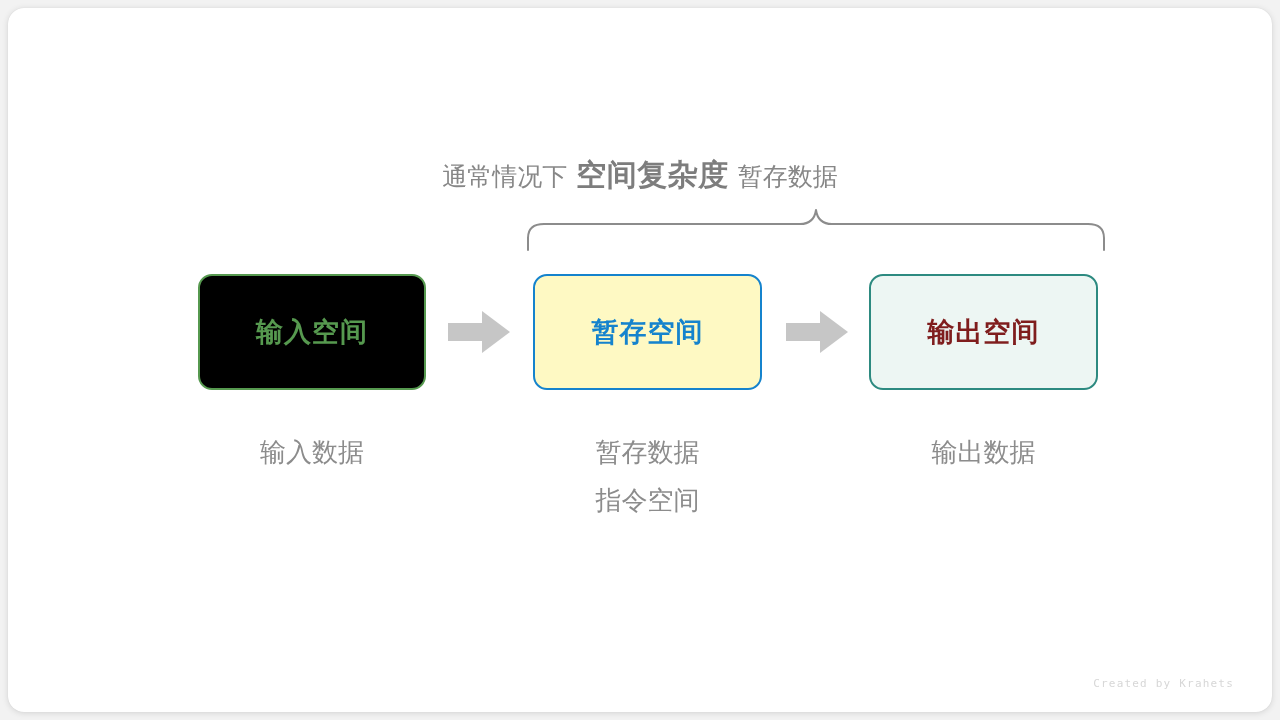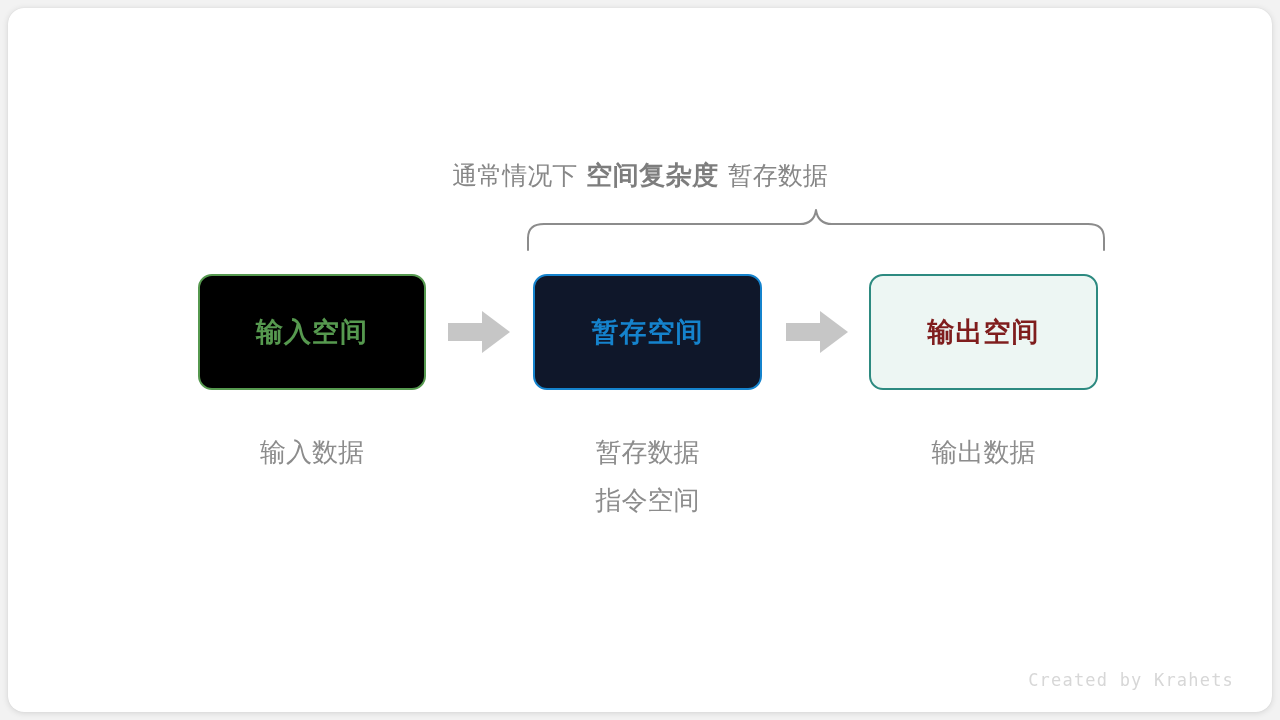--- a/index.html
+++ b/index.html
@@ -33,21 +33,21 @@
     text-align: center;
     white-space: nowrap;
     color: #878787;
     font-size: 25px;
     line-height: 34px;
   }
   #caption .cap-seg { display: inline; }
   #caption .cap-strong {
     font-weight: bold;
     color: #7d7d7d;
-    font-size: 26px;
+    font-size: 30px;
     letter-spacing: 0.5px;
     padding: 0 9px;
   }
 
   
   #brace {
     position: absolute;
     left: 518px;
     top: 196px;
     width: 580px;
@@ -68,21 +68,21 @@
   }
   .box .box-label {
     font-size: 27px;
     font-weight: bold;
     letter-spacing: 1px;
   }
 
   #box-input  { left: 190px; width: 228px; border-color: #56994f; background: #000000; }
   #box-input  .box-label { color: #56994f; }
 
-  #box-temp   { left: 525px; width: 229px; border-color: #1583cd; background: #0f172a; }
+  #box-temp   { left: 525px; width: 229px; border-color: #1583cd; background: #fef9c3; }
   #box-temp   .box-label { color: #1583cd; }
 
   #box-output { left: 861px; width: 229px; border-color: #2d8a80; background: #edf6f3; }
   #box-output .box-label { color: #7f1d1d; }
 
   
   .arrow {
     position: absolute;
     top: 303px;
     width: 62px;
@@ -104,21 +104,21 @@
   #notes-input  { left: 190px; width: 228px; }
   #notes-temp   { left: 525px; width: 229px; }
   #notes-output { left: 861px; width: 229px; }
 
   
   #watermark {
     position: absolute;
     right: 38px;
     bottom: 22px;
     font-family: "DejaVu Sans Mono", "Liberation Mono", monospace;
-    font-size: 17px;
+    font-size: 11px;
     letter-spacing: 1.2px;
     color: #d7d7d7;
   }
 </style>
 </head>
 <body>
 
 <div id="card">
 
   <div id="caption">

